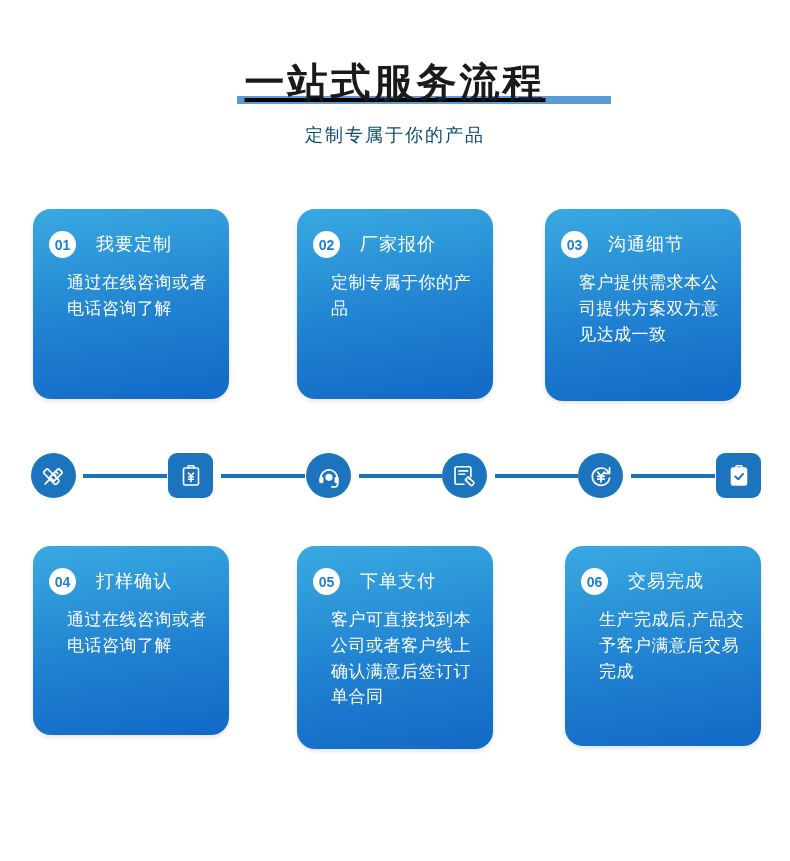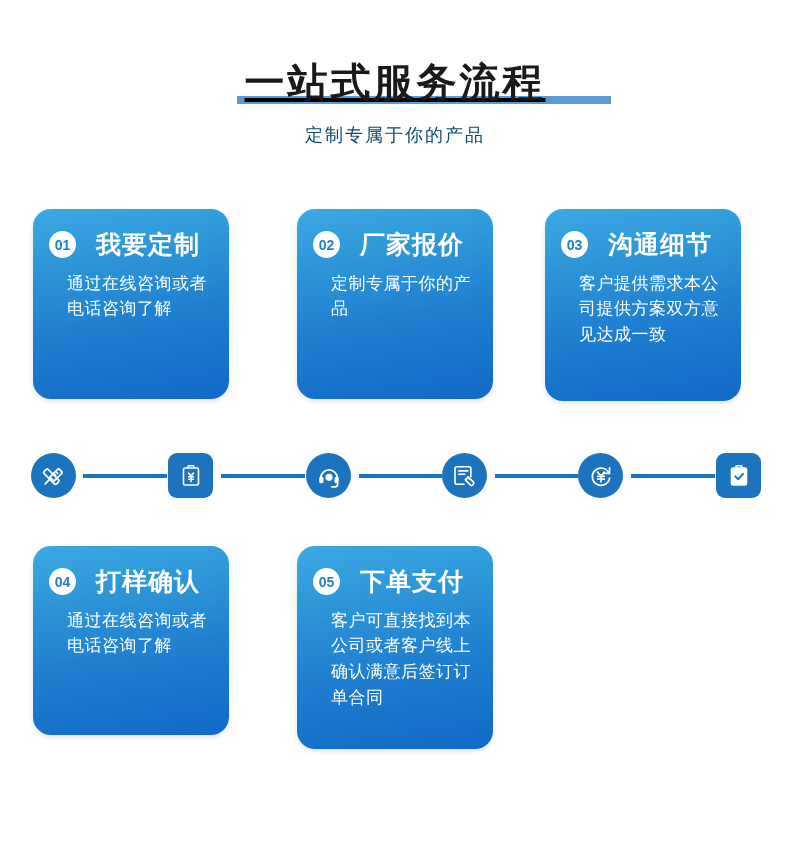--- a/index.html
+++ b/index.html
@@ -79,22 +79,22 @@
     background: #ffffff;
     color: #1f7fd0;
     font-size: 14px;
     font-weight: bold;
     display: flex;
     align-items: center;
     justify-content: center;
     line-height: 1;
   }
   .card-title {
-    font-size: 25px;
-    font-weight: bold;
+    font-size: 18px;
+    font-weight: normal;
     letter-spacing: 1px;
     white-space: nowrap;
     line-height: 1.1;
   }
   .card-body {
     font-size: 17px;
     line-height: 1.52;
     letter-spacing: 0.5px;
     padding-left: 18px;
     color: #ffffff;
@@ -252,14 +252,21 @@
   </div>
 
   <div class="card card-5">
     <div class="card-head">
       <div class="badge">05</div>
       <div class="card-title">下单支付</div>
     </div>
     <div class="card-body">客户可直接找到本公司或者客户线上确认满意后签订订单合同</div>
   </div>
 
+  <div class="card card-6">
+    <div class="card-head">
+      <div class="badge">06</div>
+      <div class="card-title">交易完成</div>
+    </div>
+    <div class="card-body">生产完成后,产品交予客户满意后交易完成</div>
+  </div>
 
 </div>
 
 </body></html>

